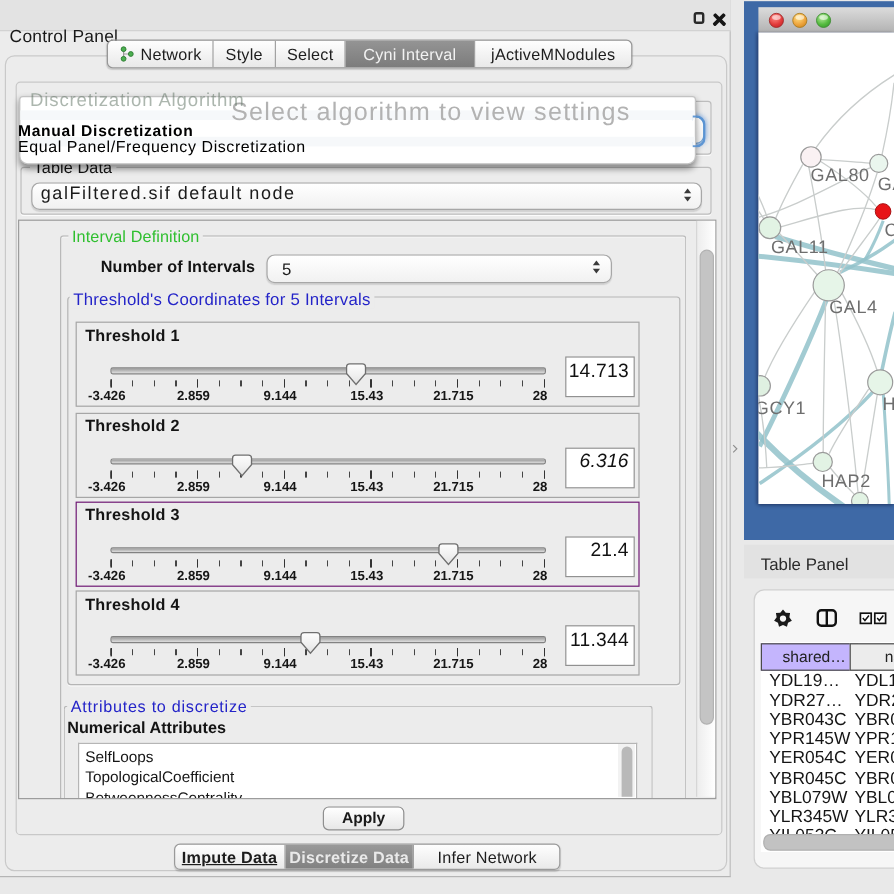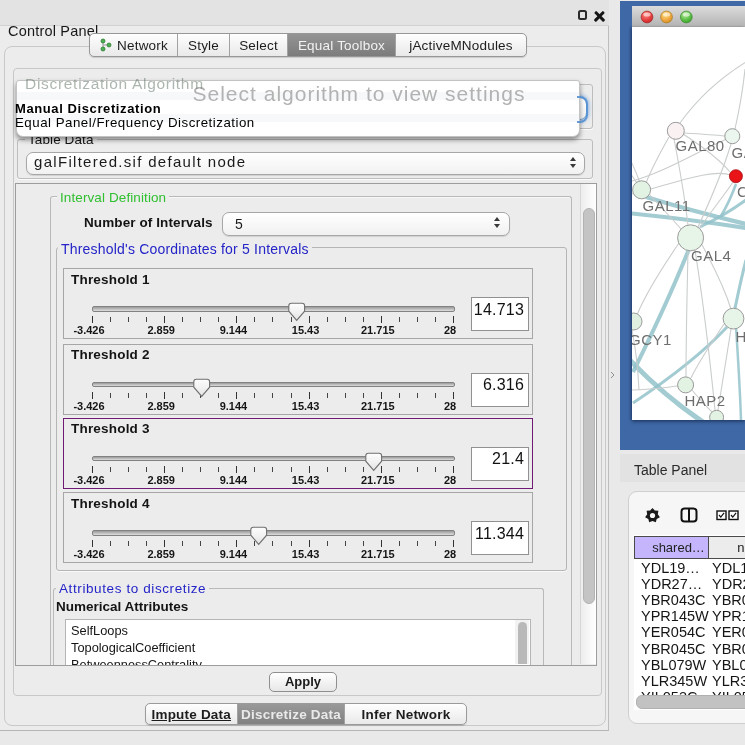--- a/index.html
+++ b/index.html
@@ -29,21 +29,21 @@
 <div class="ab" style="left:13px;top:68px;width:587px;height:626px;background:#ececec;border:1px solid #c8c8c8;border-radius:4px;"></div>
 <div class="ab" style="left:89px;top:33px;width:436px;height:22px;border:1px solid #979797;border-radius:5px;background:linear-gradient(#fefefe,#e9e9e9);box-shadow:0 1px 1px rgba(0,0,0,0.15);overflow:hidden;">
 <div class="seg" style="left:0px;width:87px;border-right:1px solid #a2a2a2;"><svg width="14" height="14" style="margin-right:4px" viewBox="0 0 14 14">
           <path d="M4 3 L4 11 M4 7 L10 7" stroke="#9a9a9a" stroke-width="1" fill="none"></path>
           <circle cx="4" cy="3" r="2" fill="#4caf50" stroke="#2e7d32" stroke-width="0.8"></circle>
           <circle cx="4" cy="11" r="2" fill="#4caf50" stroke="#2e7d32" stroke-width="0.8"></circle>
           <circle cx="10" cy="7" r="2" fill="#4caf50" stroke="#2e7d32" stroke-width="0.8"></circle>
         </svg>Network</div>
 <div class="seg" style="left:88px;width:51px;border-right:1px solid #a2a2a2;">Style</div>
 <div class="seg" style="left:140px;width:57px;border-right:1px solid #a2a2a2;">Select</div>
-<div class="seg" style="left:198px;width:107px;background:linear-gradient(#949494,#7c7c7c);color:#f2f2f2;border-right:1px solid #a2a2a2;">Equal Toolbox</div>
+<div class="seg" style="left:198px;width:107px;background:linear-gradient(#949494,#7c7c7c);color:#f2f2f2;border-right:1px solid #a2a2a2;">Cyni Interval</div>
 <div class="seg" style="left:306px;width:130px;">jActiveMNodules</div>
 </div>
 <div class="ab" style="left:17px;top:84px;width:574px;height:43px;border:1px solid #bdbdbd;border-radius:3px;box-shadow:0 1px 0 rgba(255,255,255,0.8);"></div>
 <div class="combo" style="left:27px;top:97px;width:558px;height:21px;border-color:#6f9fd0;box-shadow:0 0 4px 1.5px rgba(80,140,215,0.7);"></div>
 <div class="ab" style="left:17px;top:139px;width:574px;height:38px;border:1px solid #bdbdbd;border-radius:3px;box-shadow:0 1px 0 rgba(255,255,255,0.8);"></div>
 <div class="gtitle" style="left:25px;top:132px;color:#141414;">Table Data</div>
 <div class="combo" style="left:26px;top:152px;width:557px;height:21px;"></div>
 <div class="combotx" style="left:34px;top:152.5px;font-size:15px;letter-spacing:1.3px;">galFiltered.sif default node</div>
 <div class="arrS up" style="left:570px;top:157px;"></div>
 <div class="arrS dn" style="left:570px;top:164px;"></div>
@@ -98,21 +98,21 @@
         <defs>
           <linearGradient id="thg" x1="0" y1="0" x2="0" y2="1">
             <stop offset="0" stop-color="#fdfdfd"></stop>
             <stop offset="0.55" stop-color="#f0f0f0"></stop>
             <stop offset="1" stop-color="#e2e2e2"></stop>
           </linearGradient>
         </defs>
         <path d="M3.4,1.2 h10.6 q2.6,0 2.6,2.6 v5.4 l-7.9,9.2 l-7.9,-9.2 v-5.4 q0,-2.6 2.6,-2.6 z" fill="url(#thg)" stroke="#6f6f6f" stroke-width="1.1"></path>
       </svg>
 <div class="ab" style="left:407px;top:28px;width:56px;height:32px;background:#fff;border:1px solid #919191;"></div>
-<div class="ab" style="left:403px;top:31.5px;width:57px;font-size:16px;letter-spacing:0.2px;color:#111;text-align:right;">6.316</div>
+<div class="ab" style="left:403px;top:31.5px;width:57px;font-size:16px;letter-spacing:0.2px;color:#111;text-align:right;font-style:italic;">6.316</div>
 </div>
 <div class="ab" style="left:63px;top:417.5px;width:468px;height:69px;background:#ececec;border:1px solid #701a75;">
 <div class="ab" style="left:7px;top:2.5px;font-size:13.5px;letter-spacing:0.2px;font-weight:bold;color:#141414;">Threshold 3</div>
 <div class="ab" style="left:28px;top:37px;width:361px;height:3.5px;background:linear-gradient(#9a9a9a,#dedede);border:1px solid #828282;border-radius:2px;"></div>
 <div class="ab" style="left:28px;top:48px;width:362.5px;height:5px;background:repeating-linear-gradient(90deg,#444 0,#444 1px,transparent 1px,transparent 18.05px);"></div>
 <div class="ab" style="left:28px;top:47px;width:362.5px;height:7px;background:repeating-linear-gradient(90deg,#333 0,#333 1px,transparent 1px,transparent 72.2px);"></div>
 <div class="tlab" style="left:25px;top:55px;">-3.426</div>
 <div class="tlab" style="left:97.2px;top:55px;">2.859</div>
 <div class="tlab" style="left:169.4px;top:55px;">9.144</div>
 <div class="tlab" style="left:241.6px;top:55px;">15.43</div>
@@ -160,21 +160,21 @@
 <div class="ab" style="left:56px;top:599px;font-size:13.5px;font-weight:bold;color:#141414;">Numerical Attributes</div>
 <div class="ab" style="left:65px;top:619px;width:464px;height:45px;background:#fff;border:1px solid #b5b5b5;border-bottom:none;overflow:hidden;">
       <div class="ab" style="left:5px;top:1.5px;font-size:12.8px;color:#151515;line-height:17px;">SelfLoops<br>TopologicalCoefficient<br>BetweennessCentrality</div>
     </div>
 <div class="ab" style="left:515px;top:620px;width:14px;height:44px;background:#f2f2f2;"></div>
 <div class="ab" style="left:518px;top:622px;width:8.5px;height:42px;background:#b9b9b9;border-radius:5px 5px 0 0;"></div>
 <div class="ab" style="left:269px;top:671.5px;width:66px;height:18px;background:linear-gradient(#ffffff,#e7e7e7);border:1px solid #8f8f8f;border-radius:5px;display:flex;align-items:center;justify-content:center;font-size:13px;font-weight:600;color:#1a1a1a;">Apply</div>
 <div class="ab" style="left:144.5px;top:703px;width:320px;height:20px;border:1px solid #9a9a9a;border-radius:5px;background:linear-gradient(#fefefe,#e9e9e9);box-shadow:0 1px 1px rgba(0,0,0,0.15);overflow:hidden;">
 <div class="seg" style="left:0px;width:91.5px;font-weight:600;letter-spacing:0.2px;border-right:1px solid #a2a2a2;text-decoration:underline;">Impute Data</div>
 <div class="seg" style="left:92.5px;width:106px;font-weight:600;letter-spacing:0.2px;background:linear-gradient(#999999,#818181);color:#e9e9e9;border-right:1px solid #a2a2a2;">Discretize Data</div>
-<div class="seg" style="left:199.5px;width:122px;font-weight:700;letter-spacing:0.2px;">Infer Network</div>
+<div class="seg" style="left:199.5px;width:122px;font-weight:400;letter-spacing:0.2px;">Infer Network</div>
 </div>
 <div class="ab" style="left:609px;top:366px;width:7px;height:10px;"><svg width="7" height="10">
         <path d="M2,2 L5,5 L2,8" stroke="#8e8e8e" stroke-width="1" fill="none"></path>
       </svg></div>
 <div class="ab" style="left:15.5px;top:80px;width:562px;height:55px;background:#ffffff;border:1px solid #c3c3c3;border-radius:3px 3px 7px 7px;box-shadow:0 3px 5px rgba(0,0,0,0.42);">
 <div class="ab" style="left:0;top:11px;width:100%;height:8px;background:#f6f8fa;"></div>
 <div class="ab" style="left:0;top:33px;width:100%;height:8px;background:#f6f8fa;"></div>
 <div class="ab" style="left:176px;top:0.5px;font-size:21px;letter-spacing:1px;color:#b2b2b2;">Select algorithm to view settings</div>
 <div class="ab" style="left:-1.5px;top:20px;font-size:13px;letter-spacing:0.6px;font-weight:bold;color:#000;">Manual Discretization</div>
 <div class="ab" style="left:-1.5px;top:34px;font-size:13.3px;letter-spacing:0.5px;color:#000;">Equal Panel/Frequency Discretization</div>

